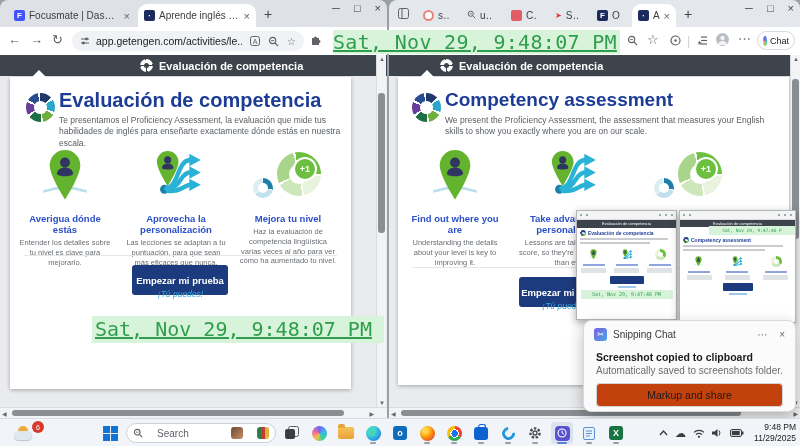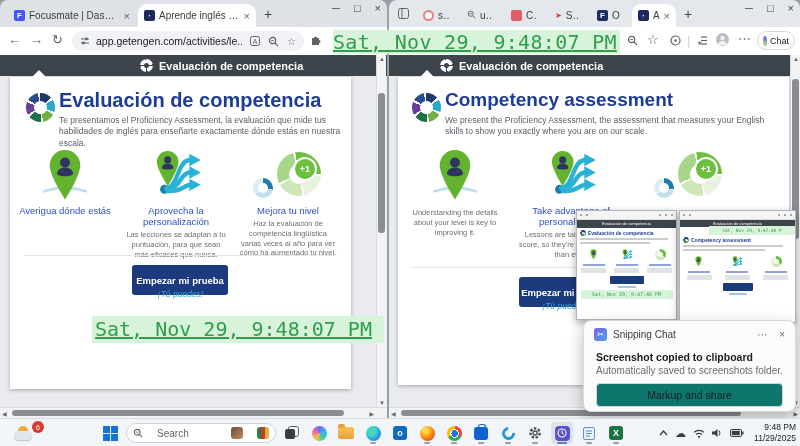--- a/index.html
+++ b/index.html
@@ -34,21 +34,21 @@
   .ring::after{content:"";position:absolute;inset:28%;border-radius:50%;background:var(--hole,#fff);}
   .ring.onDark{background:conic-gradient(#fff 0 22%,#3d444b 22% 26%,#fff 26% 47%,#3d444b 47% 51%,#fff 51% 72%,#3d444b 72% 76%,#fff 76% 97%,#3d444b 97%);--hole:#3d444b;}
 
   .card{position:absolute;background:#fff;box-shadow:0 1px 4px rgba(0,0,0,.3);}
   .card::before{content:"";position:absolute;top:-7px;left:22px;width:0;height:0;border:7px solid transparent;border-bottom:7px solid #fff;border-top:none;}
   .h1{font-weight:bold;color:#1d3c96;}
   .intro{font-size:8.5px;color:#5a6066;line-height:1.35;}
   .features{position:absolute;display:flex;}
   .fcol{box-sizing:border-box;text-align:center;padding:0 6px;}
   .ficon{height:58px;display:flex;align-items:center;justify-content:center;}
-  .ftitle{font-size:9.5px;font-weight:normal;color:#2b50c8;margin-top:0;}
+  .ftitle{font-size:9.5px;font-weight:bold;color:#2b50c8;margin-top:8px;}
   .fdesc{font-size:7.5px;color:#6a6f74;line-height:1.3;margin-top:3px;}
   .divider{position:absolute;left:14px;right:14px;border-top:1px solid #e4e6e8;}
   .cta{position:absolute;height:30px;background:#1c3a7e;border-radius:3px;color:#fff;font-weight:bold;font-size:9.5px;display:flex;align-items:center;justify-content:center;}
   .motto{position:absolute;font-size:8.5px;font-style:italic;color:#35aadc;text-align:center;}
 
   
   .donut{position:relative;width:70px;height:50px;}
   .donut .big{position:absolute;right:2px;top:1px;width:44px;height:44px;border-radius:50%;background:conic-gradient(from -10deg,#6cbf3f 0 100deg,#fff 100deg 106deg,#e8f3dd 106deg 175deg,#fff 175deg 181deg,#cde7ba 181deg 250deg,#fff 250deg 256deg,#a9d58b 256deg 354deg,#fff 354deg);}
   .donut .big::after{content:"";position:absolute;inset:12px;background:#fff;border-radius:50%;}
   .donut .badge{position:absolute;right:6px;top:6px;width:20px;height:20px;border-radius:50%;background:#6cbf3f;border:2px solid #fff;color:#fff;font-size:9px;font-weight:bold;display:flex;align-items:center;justify-content:center;}
@@ -87,21 +87,21 @@
   .m-donut::after{content:"";position:absolute;inset:3px;background:#fff;border-radius:50%;}
 
   
   .notif{position:absolute;left:583px;top:320px;width:213px;height:92px;background:#fbfbfc;border:1px solid #d9d9d9;border-radius:8px;box-shadow:0 6px 16px rgba(0,0,0,.28);box-sizing:border-box;}
   .notif-head{position:absolute;top:7px;left:10px;right:10px;display:flex;align-items:center;}
   .snipicon{width:13px;height:13px;border-radius:3px;background:linear-gradient(135deg,#7b61e0,#4aa3e8);color:#fff;font-size:8px;display:flex;align-items:center;justify-content:center;}
   .notif-app{font-size:10px;color:#3a3a3a;margin-left:6px;flex:1;}
   .notif-ctl{font-size:10px;color:#666;margin-left:12px;}
   .notif-title{position:absolute;top:30px;left:12px;font-size:10.5px;font-weight:bold;color:#1b1b1b;}
   .notif-sub{position:absolute;top:44px;left:12px;font-size:10px;color:#6d6d6d;}
-  .notif-btn{position:absolute;left:12px;right:12px;top:62px;height:22px;background:#0f766e;border:1px solid #d4d4d4;border-radius:4px;font-size:10.5px;color:#1b1b1b;display:flex;align-items:center;justify-content:center;}
+  .notif-btn{position:absolute;left:12px;right:12px;top:62px;height:22px;background:#c2410c;border:1px solid #d4d4d4;border-radius:4px;font-size:10.5px;color:#1b1b1b;display:flex;align-items:center;justify-content:center;}
 
   
   .taskbar{position:absolute;left:0;top:418px;width:800px;height:28px;background:#f1f4f9;border-top:1px solid #d9dde3;}
   .tb-center{position:absolute;left:50%;top:0;height:28px;transform:translateX(-57%);display:flex;align-items:center;gap:5px;}
   .tbic{width:22px;height:22px;display:flex;align-items:center;justify-content:center;position:relative;flex:0 0 auto;}
   .runbar{position:absolute;bottom:0;left:50%;transform:translateX(-50%);width:6px;height:2px;border-radius:2px;background:#9aa0a6;}
   .tbic.activeapp{background:#dde3ee;border-radius:4px;}
   .tbic.activeapp .runbar{width:10px;background:#5b7fd4;}
   .searchpill{height:20px;width:150px;background:#fff;border:1px solid #cdd2d9;border-radius:10px;display:flex;align-items:center;padding:0 6px;box-sizing:border-box;gap:14px;}
   .searchpill .stext{font-size:10px;color:#5f6368;flex:1;}
@@ -209,20 +209,21 @@
         <div class="intro" style="position:absolute;left:49px;top:38px;width:288px;">Te presentamos el Proficiency Assessment, la evaluación que mide tus habilidades de inglés para enseñarte exactamente dónde estás en nuestra escala.</div>
 
         <div class="features" style="left:0;top:70px;width:341px;">
           <div class="fcol" style="width:110px;">
             <div class="ficon">
                 <svg width="54" height="54">
                   <use href="#icon-pin"></use>
                 </svg>
               </div>
             <div class="ftitle">Averigua dónde estás</div>
+            <div class="fdesc">Entender los detalles sobre tu nivel es clave para mejorarlo.</div>
           </div>
           <div class="fcol" style="width:112px;">
             <div class="ficon">
                 <svg width="62" height="52">
                   <use href="#icon-pin-arrows"></use>
                 </svg>
               </div>
             <div class="ftitle">Aprovecha la personalización</div>
             <div class="fdesc">Las lecciones se adaptan a tu puntuación, para que sean más eficaces que nunca.</div>
           </div>
@@ -335,20 +336,21 @@
         <div class="h1" style="position:absolute;left:47px;top:12px;font-size:19px;">Competency assessment</div>
         <div class="intro" style="position:absolute;left:47px;top:38px;width:330px;">We present the Proficiency Assessment, the assessment that measures your English skills to show you exactly where you are on our scale.</div>
 
         <div class="features" style="left:0;top:70px;width:355px;">
           <div class="fcol" style="width:114px;">
             <div class="ficon">
                 <svg width="54" height="54">
                   <use href="#icon-pin"></use>
                 </svg>
               </div>
+            <div class="ftitle">Find out where you are</div>
             <div class="fdesc">Understanding the details about your level is key to improving it.</div>
           </div>
           <div class="fcol" style="width:118px;">
             <div class="ficon">
                 <svg width="62" height="52">
                   <use href="#icon-pin-arrows"></use>
                 </svg>
               </div>
             <div class="ftitle">Take advantage of personalization</div>
             <div class="fdesc">Lessons are tailored to your score, so they're more effective than ever.</div>

